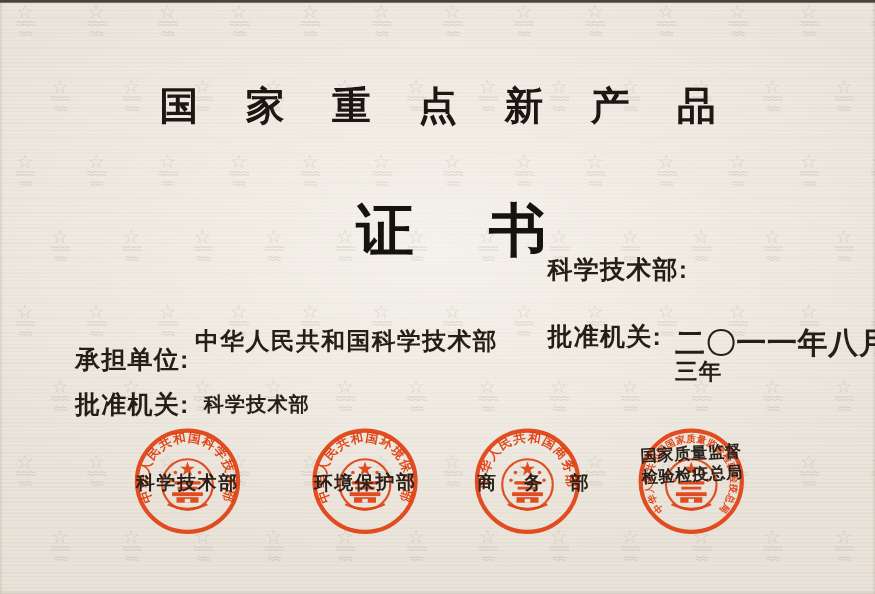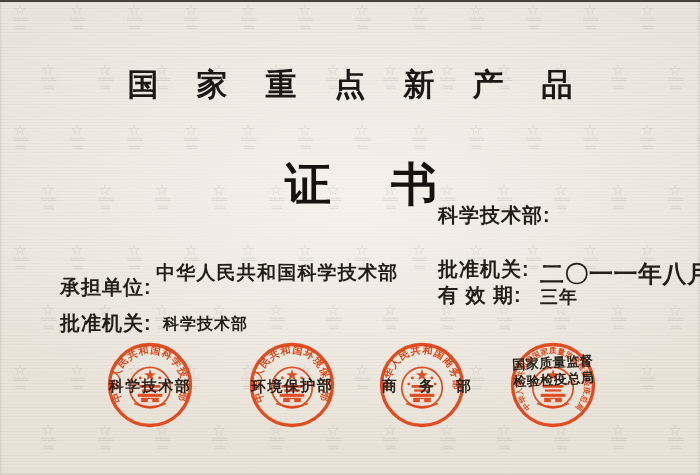--- a/index.html
+++ b/index.html
@@ -477,21 +477,20 @@
 
 
     <span class="lbl" style="left:438px;top:200px">科学技术部:</span>
 
     <span class="lbl" style="left:60px;top:272px">承担单位:</span>
     <span class="val val-unit" style="left:156px;top:258px">中华人民共和国科学技术部</span>
 
     <span class="lbl" style="left:438px;top:254px">批准机关:</span>
     <span class="val val-date" style="left:540px;top:256px">二〇一一年八月</span>
 
-    <span class="lbl" style="left:438px;top:280px">有 效 期:</span>
     <span class="val val-term" style="left:540px;top:283px">三年</span>
 
     <span class="lbl" style="left:60px;top:308px">批准机关:</span>
     <span class="val val-auth" style="left:163px;top:312px">科学技术部</span>
 
     <div class="seal" style="left:106px">
       <svg viewBox="0 0 100 100">
         <circle class="ring" cx="50" cy="50" r="46"></circle>
         <defs>
             <path id="arc1" d="M 24.5,75.5 A 36,36 0 1 1 75.5,75.5"></path>

